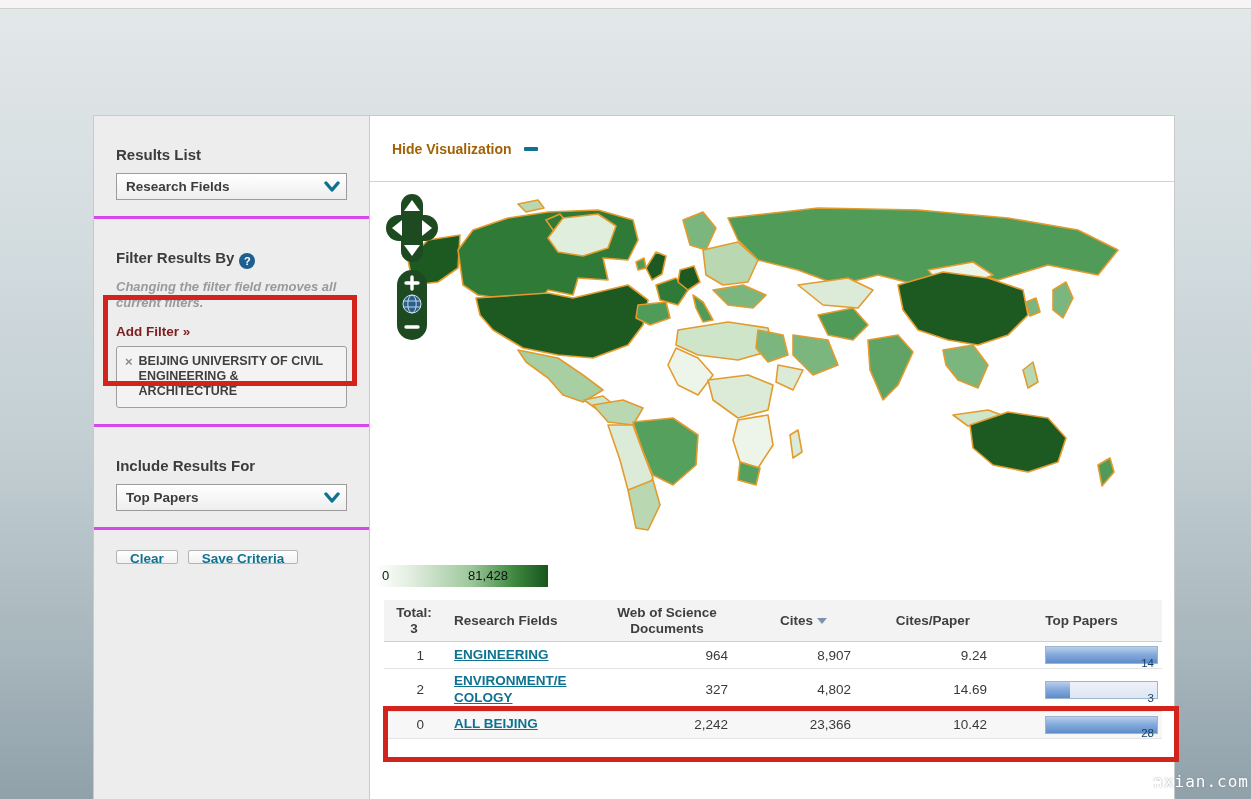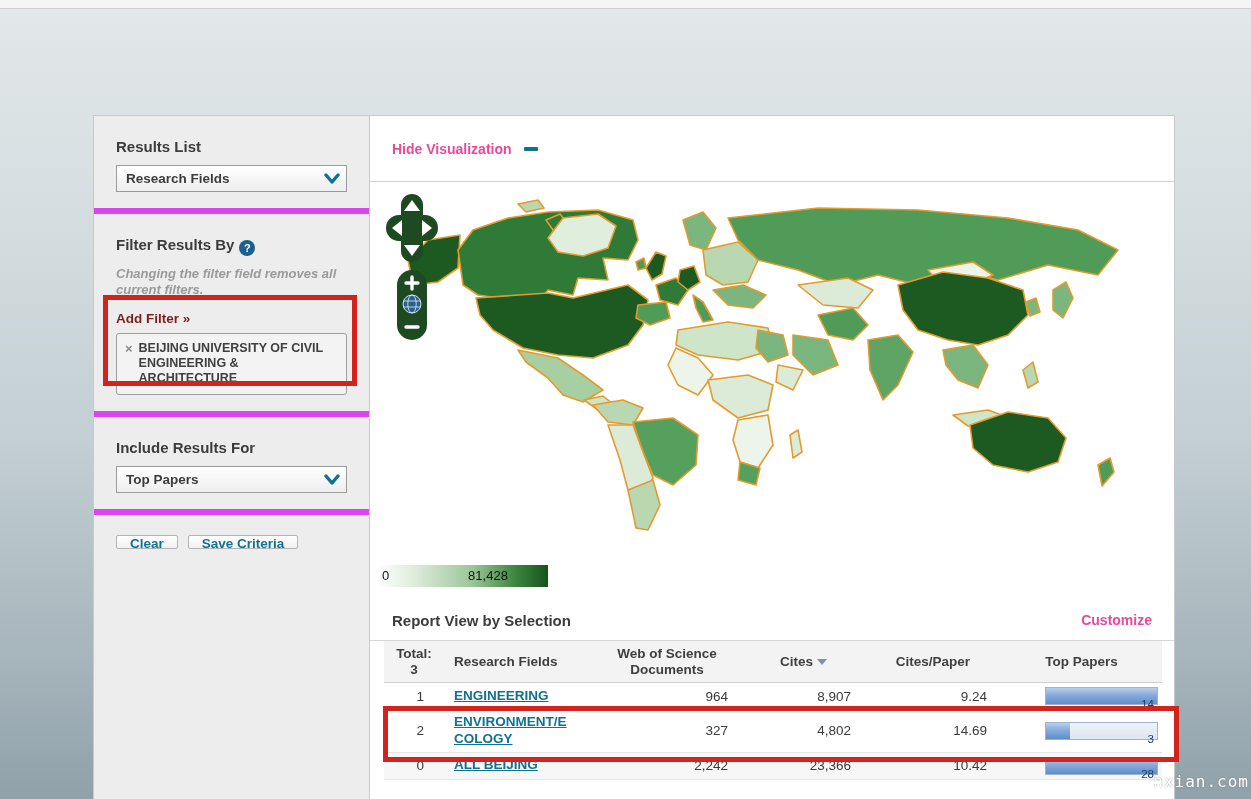--- a/index.html
+++ b/index.html
@@ -7,21 +7,21 @@
   .viewport { position:relative; width:1251px; height:799px; overflow:hidden;
     background:linear-gradient(180deg,#e3e8e9 0%,#d3dcdf 30%,#c3cfd3 55%,#a7b5bc 82%,#90a1aa 100%); }
   .top-strip { position:absolute; left:0; top:0; width:1251px; height:9px;
     background:#f6f4f4; border-bottom:1px solid #cfcfcf; }
   .page-title { position:absolute; left:93px; top:40px; font-size:29px; font-weight:bold;
     color:#4a4c4e; letter-spacing:0.2px; }
 
   
   .sidebar { position:absolute; left:93px; top:115px; width:277px; height:684px;
     background:#ededed; border:1px solid #c9c9c9; border-bottom:none; }
-  .sb-section { padding:22px 22px 16px 22px; border-bottom:6px solid #d946ef; }
+  .sb-section { padding:30px 22px 16px 22px; border-bottom:3px solid #d946ef; }
   .sb-heading { font-size:15px; font-weight:bold; color:#3c3c3c; margin-bottom:10px; }
   .dropdown { position:relative; display:flex; align-items:center; justify-content:space-between;
     height:27px; background:linear-gradient(180deg,#ffffff,#eeeeee); border:1px solid #9b9b9b;
     padding:0 6px 0 9px; cursor:pointer; }
   .dropdown .dd-value { font-size:13.5px; font-weight:bold; color:#3c3c3c; }
   .chev { width:16px; height:12px; }
   .help-badge { display:inline-flex; align-items:center; justify-content:center;
     width:16px; height:16px; border-radius:50%; background:#1d5f8e; color:#fff;
     font-size:11px; font-weight:bold; vertical-align:-2px; margin-left:5px; cursor:pointer; }
   .sb-note { font-size:13px; font-style:italic; font-weight:bold; color:#9a9a9a;
@@ -36,21 +36,21 @@
   .btn { height:14px; background:linear-gradient(180deg,#ffffff,#f1f1f1); border:1px solid #b4b4b4;
     border-radius:2px; font-family:"Liberation Sans",sans-serif; font-size:13.5px; font-weight:bold;
     color:#0f7291; padding:0 13px; cursor:pointer; }
 
   
   .main-panel { position:absolute; left:370px; top:115px; width:805px; height:684px;
     background:#ffffff; border:1px solid #c9c9c9; border-bottom:none; border-left:none; }
   .section-header { display:flex; align-items:center; justify-content:space-between;
     height:66px; padding:0 22px; border-bottom:1px solid #d2d2d2; }
   .section-title { font-size:15px; font-weight:bold; color:#3c3c3c; }
-  .teal-link { font-size:14px; font-weight:bold; color:#ec4899; text-decoration:none;
+  .teal-link { font-size:14px; font-weight:bold; color:#a16207; text-decoration:none;
     cursor:pointer; display:inline-flex; align-items:center; gap:12px;justify-content:center; }
   .minus-glyph { display:inline-block; width:14px; height:4px; background:#0f7291; border-radius:1px; }
 
   
   .map-area { position:relative; height:418px; background:#fff; }
   .map-svg { position:absolute; left:28px; top:8px; }
   .map-controls { position:absolute; left:14px; top:12px; }
   .legend { position:absolute; left:8px; top:383px; width:170px; height:22px;
     background:linear-gradient(90deg,#fdfefd 0%,#e4efe2 18%,#9cc79a 55%,#3f8840 80%,#17541b 100%); }
   .legend .lg-min { position:absolute; left:4px; top:3px; font-size:13px; color:#111; }
@@ -221,24 +221,20 @@
           <path d="M22,133 h12" stroke="#ffffff" stroke-width="3.4" stroke-linecap="round"></path>
         </g>
       </svg>
 
       <div class="legend">
         <span class="lg-min">0</span>
         <span class="lg-max">81,428</span>
       </div>
     </div>
 
-    <div class="report-header">
-      <span class="section-title">Report View by Selection</span>
-      <a class="teal-link">Customize</a>
-    </div>
 
     <table class="report">
       <colgroup>
         <col style="width:60px">
           <col style="width:148px">
           <col style="width:150px">
         <col style="width:123px">
           <col style="width:136px">
           <col style="width:161px">
       </colgroup>

